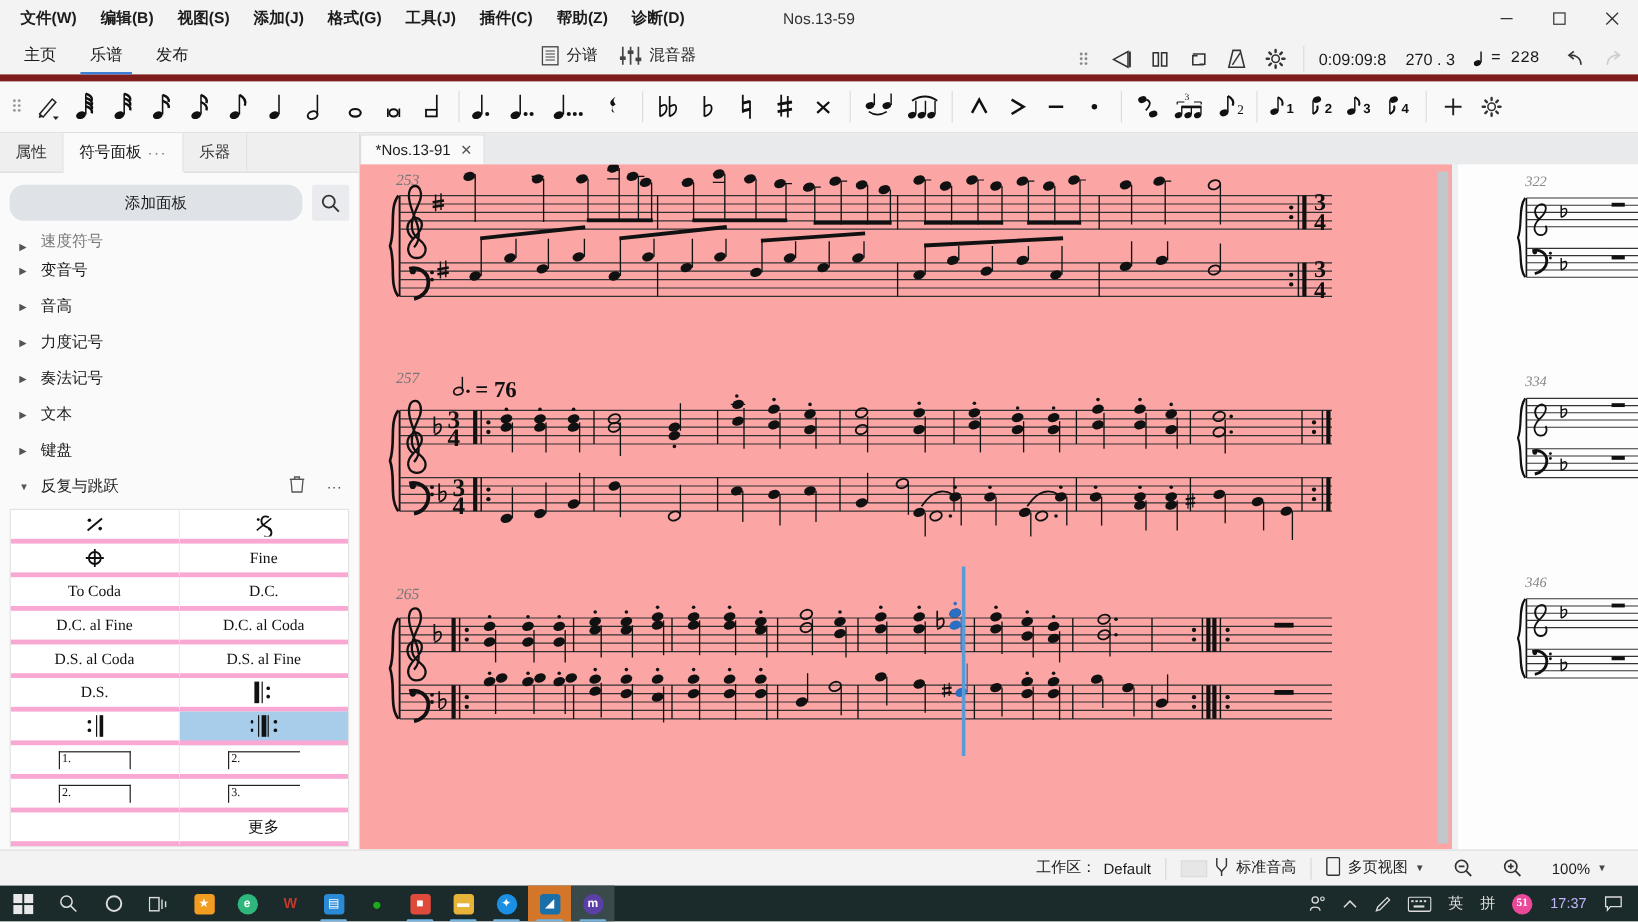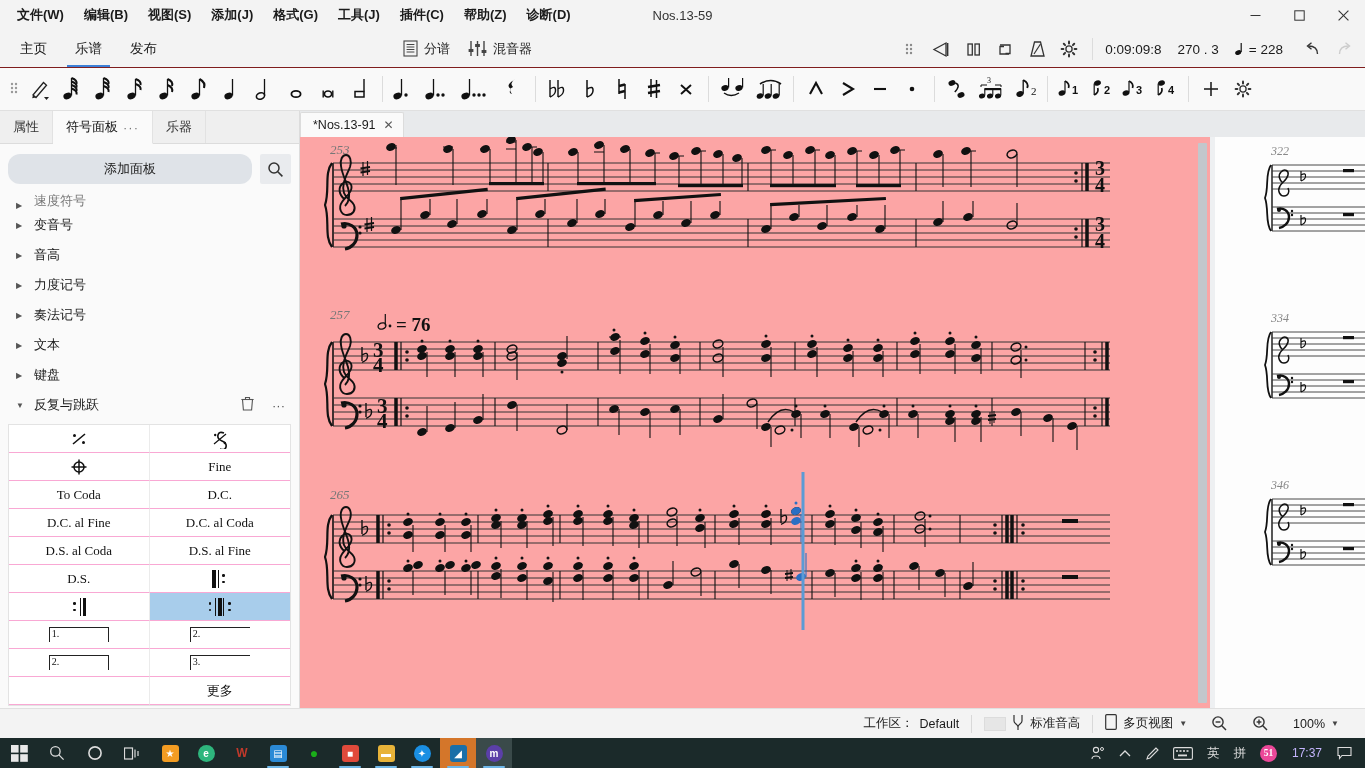--- a/index.html
+++ b/index.html
@@ -29,21 +29,22 @@
   .win-controls { position:absolute; right:0; top:0; display:flex; height:30px; }
   .win-btn {
     width:44px; height:30px; display:flex; align-items:center; justify-content:center;
     font-size:13px; color:#333;
   }
 
   
   .ribbonrow {
     position:absolute; left:0; top:30px; width:1365px; height:38px;
     background:#f3f3f3; display:flex; align-items:stretch;
-    border-bottom:1px solid #7f1d1d;
+    border-bottom:6px solid #7f1d1d;
+    gap:48px;
   }
   .rtabs { display:flex; align-items:stretch; padding-left:6px; }
   .rtab {
     padding:0 14px; display:flex; align-items:center; font-size:13.5px; color:#1b1b1b;
     position:relative;
   }
   .rtab.active { color:#1b1b1b; }
   .rtab.active:after {
     content:""; position:absolute; left:6px; right:6px; bottom:0; height:2px; background:#3d7fd6;
   }
@@ -56,21 +57,21 @@
     padding-right:6px; gap:2px;
   }
   .pb-btn {
     width:30px; height:28px; display:flex; align-items:center; justify-content:center;
     color:#3a3a3a;
   }
   .timecode {
     display:flex; align-items:center; gap:16px; font-size:13.5px; color:#1b1b1b;
     padding:0 12px; border-left:1px solid #dcdcdc; margin-left:6px; height:22px;
   }
-  .tempo-disp { display:flex; align-items:center; gap:4px; }
+  .tempo-disp { display:flex; align-items:center; gap:4px;font-family:Liberation Mono, monospace; }
 
   
   .notebar {
     position:absolute; left:0; top:68px; width:1365px; height:43px;
     background:#f9f9f9; border-bottom:1px solid #e0e0e0;
     display:flex; align-items:center; padding-left:4px;
   }
   .nb-group { display:flex; align-items:center; height:34px; }
   .nb-sep { width:1px; height:26px; background:#dcdcdc; margin:0 6px; }
   .nb-btn {
@@ -115,21 +116,21 @@
     font-size:13px; color:#1b1b1b; gap:10px;
   }
   .cat-head .spacer { flex:1; }
   .hd-ico { color:#555; font-size:13px; padding:0 4px; }
 
   .symgrid {
     margin:4px 8px 0 8px; border:1px solid #e3e3e3; background:#fff;
     display:grid; grid-template-columns:1fr 1fr;
   }
   .symcell {
-    height:28px; border-right:1px solid #ebebeb; border-bottom:1px solid #f9a8d4;
+    height:28px; border-right:1px solid #ebebeb; border-bottom:4px solid #f9a8d4;
     display:flex; align-items:center; justify-content:center;
     font-family:"Liberation Serif","DejaVu Serif",serif; font-size:13px; color:#111;
   }
   .symcell:nth-child(2n) { border-right:none; }
   .symcell.selected { background:#a8cdeb; }
   .symcell.empty { }
   .volta {
     position:relative; width:60px; height:15px; border-top:1.4px solid #222;
     border-left:1.4px solid #222; font-size:10px; color:#111; padding-left:2px;
     font-family:"Liberation Serif",serif; display:flex; align-items:flex-start;

